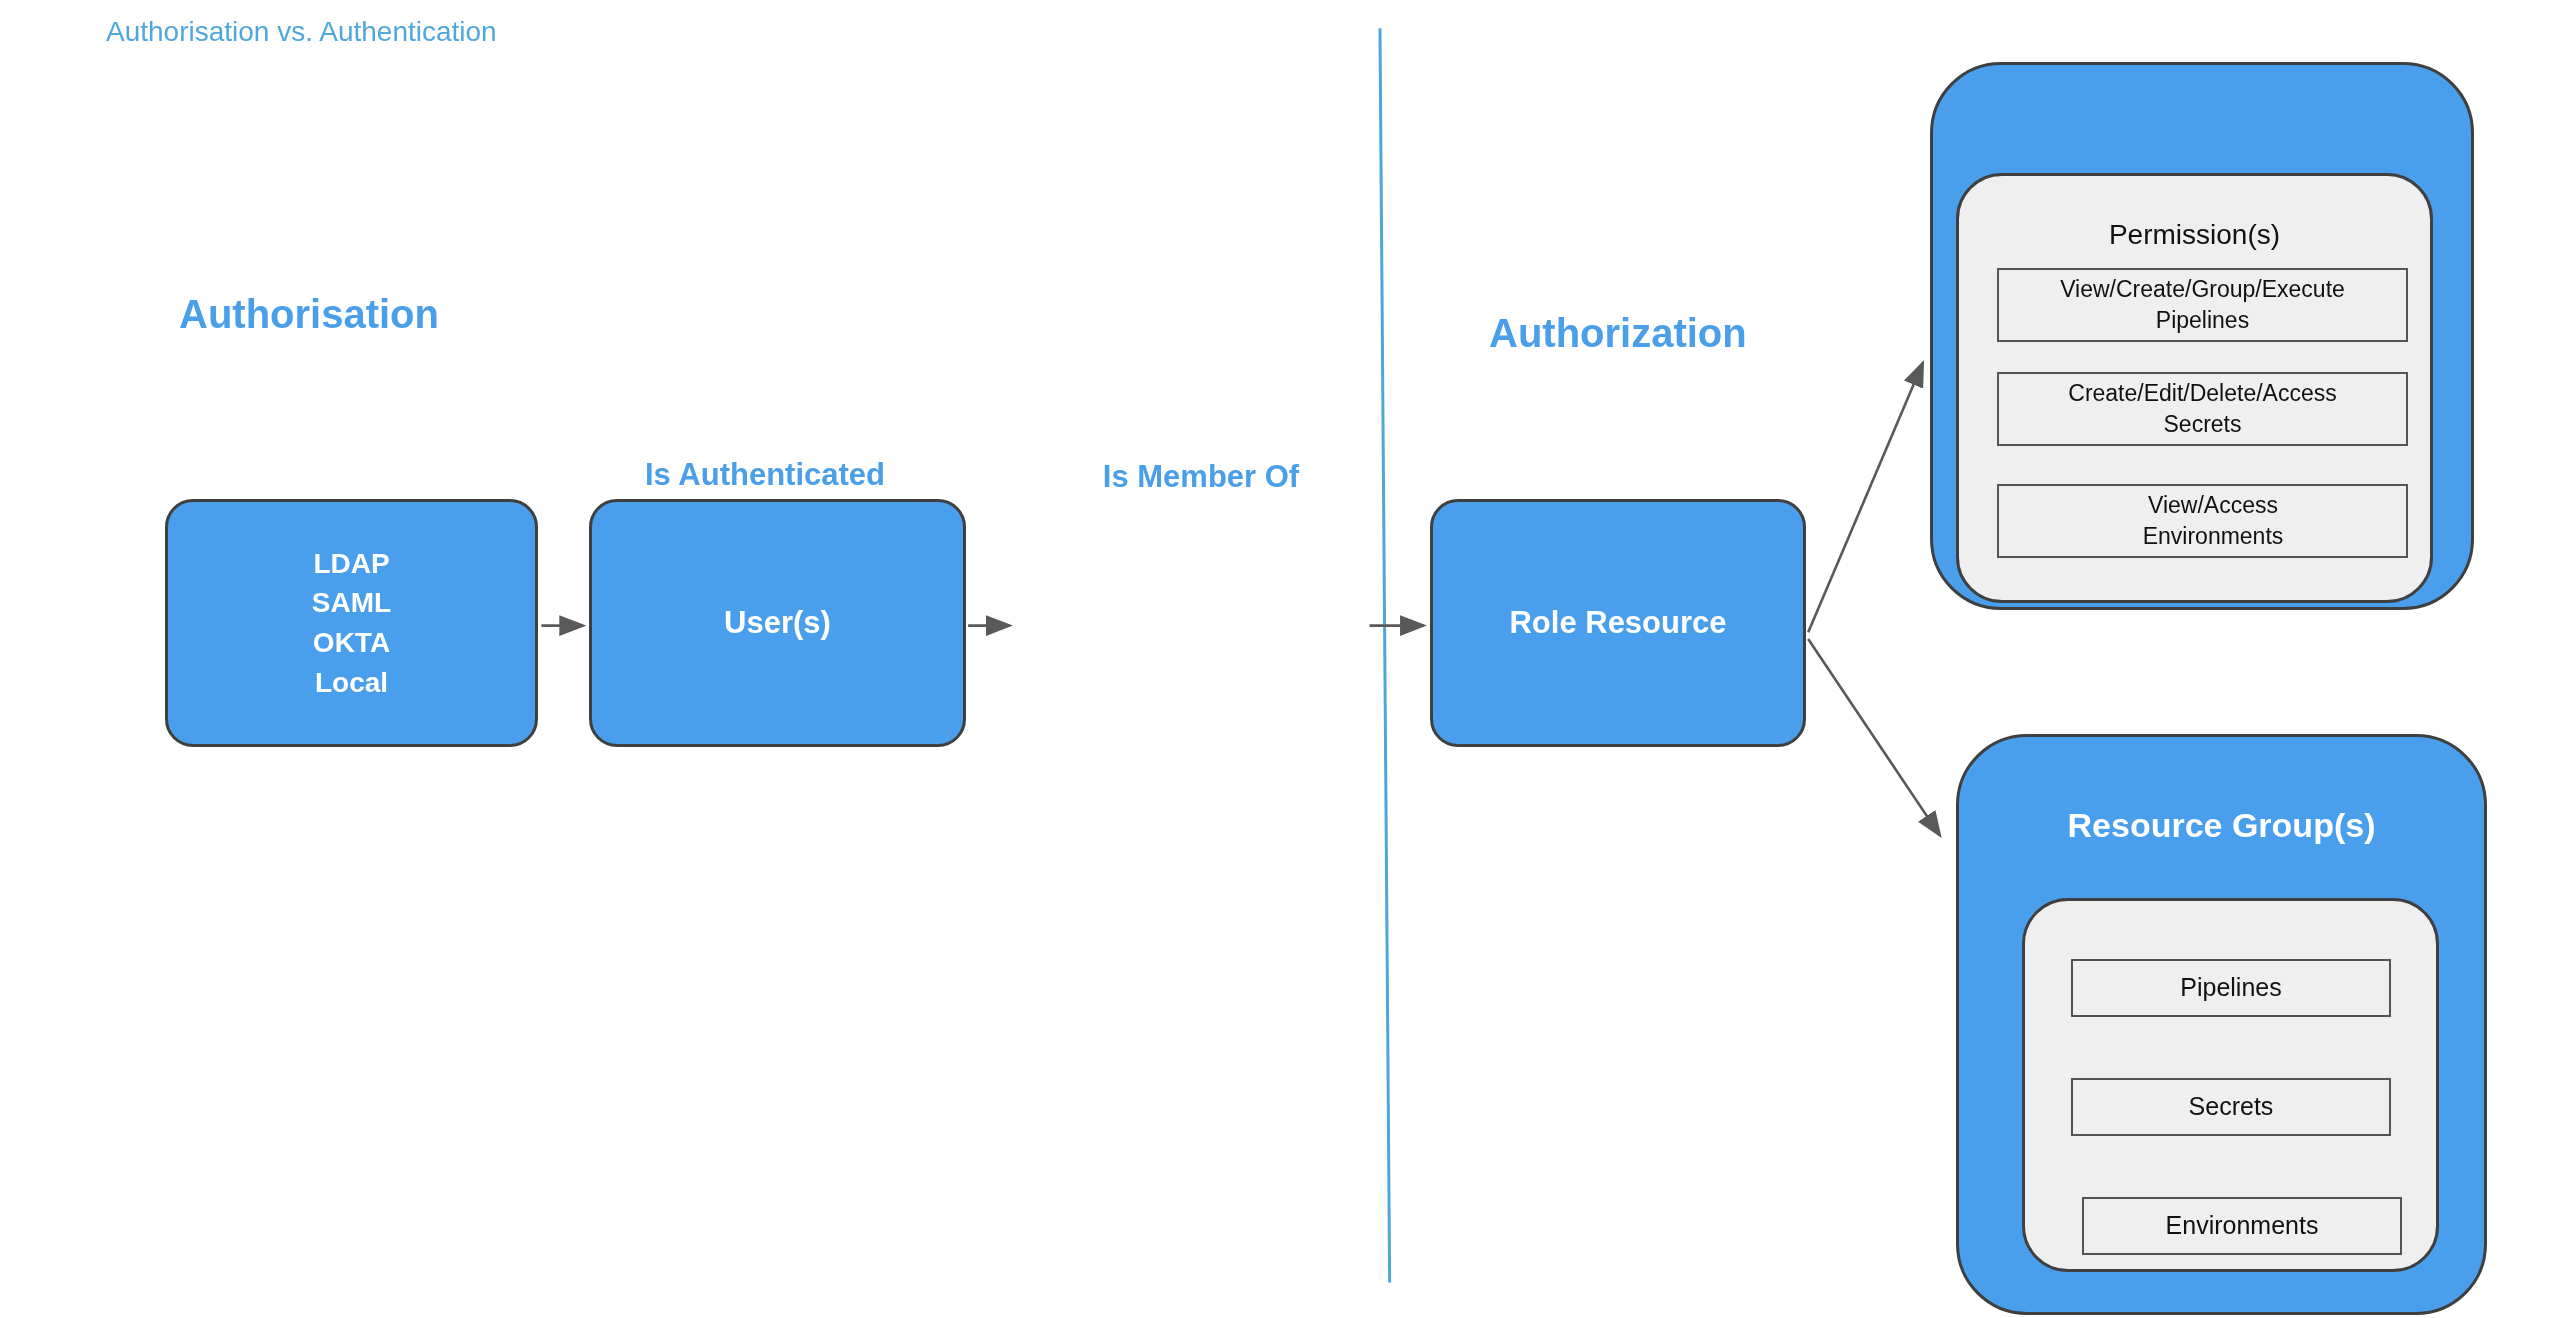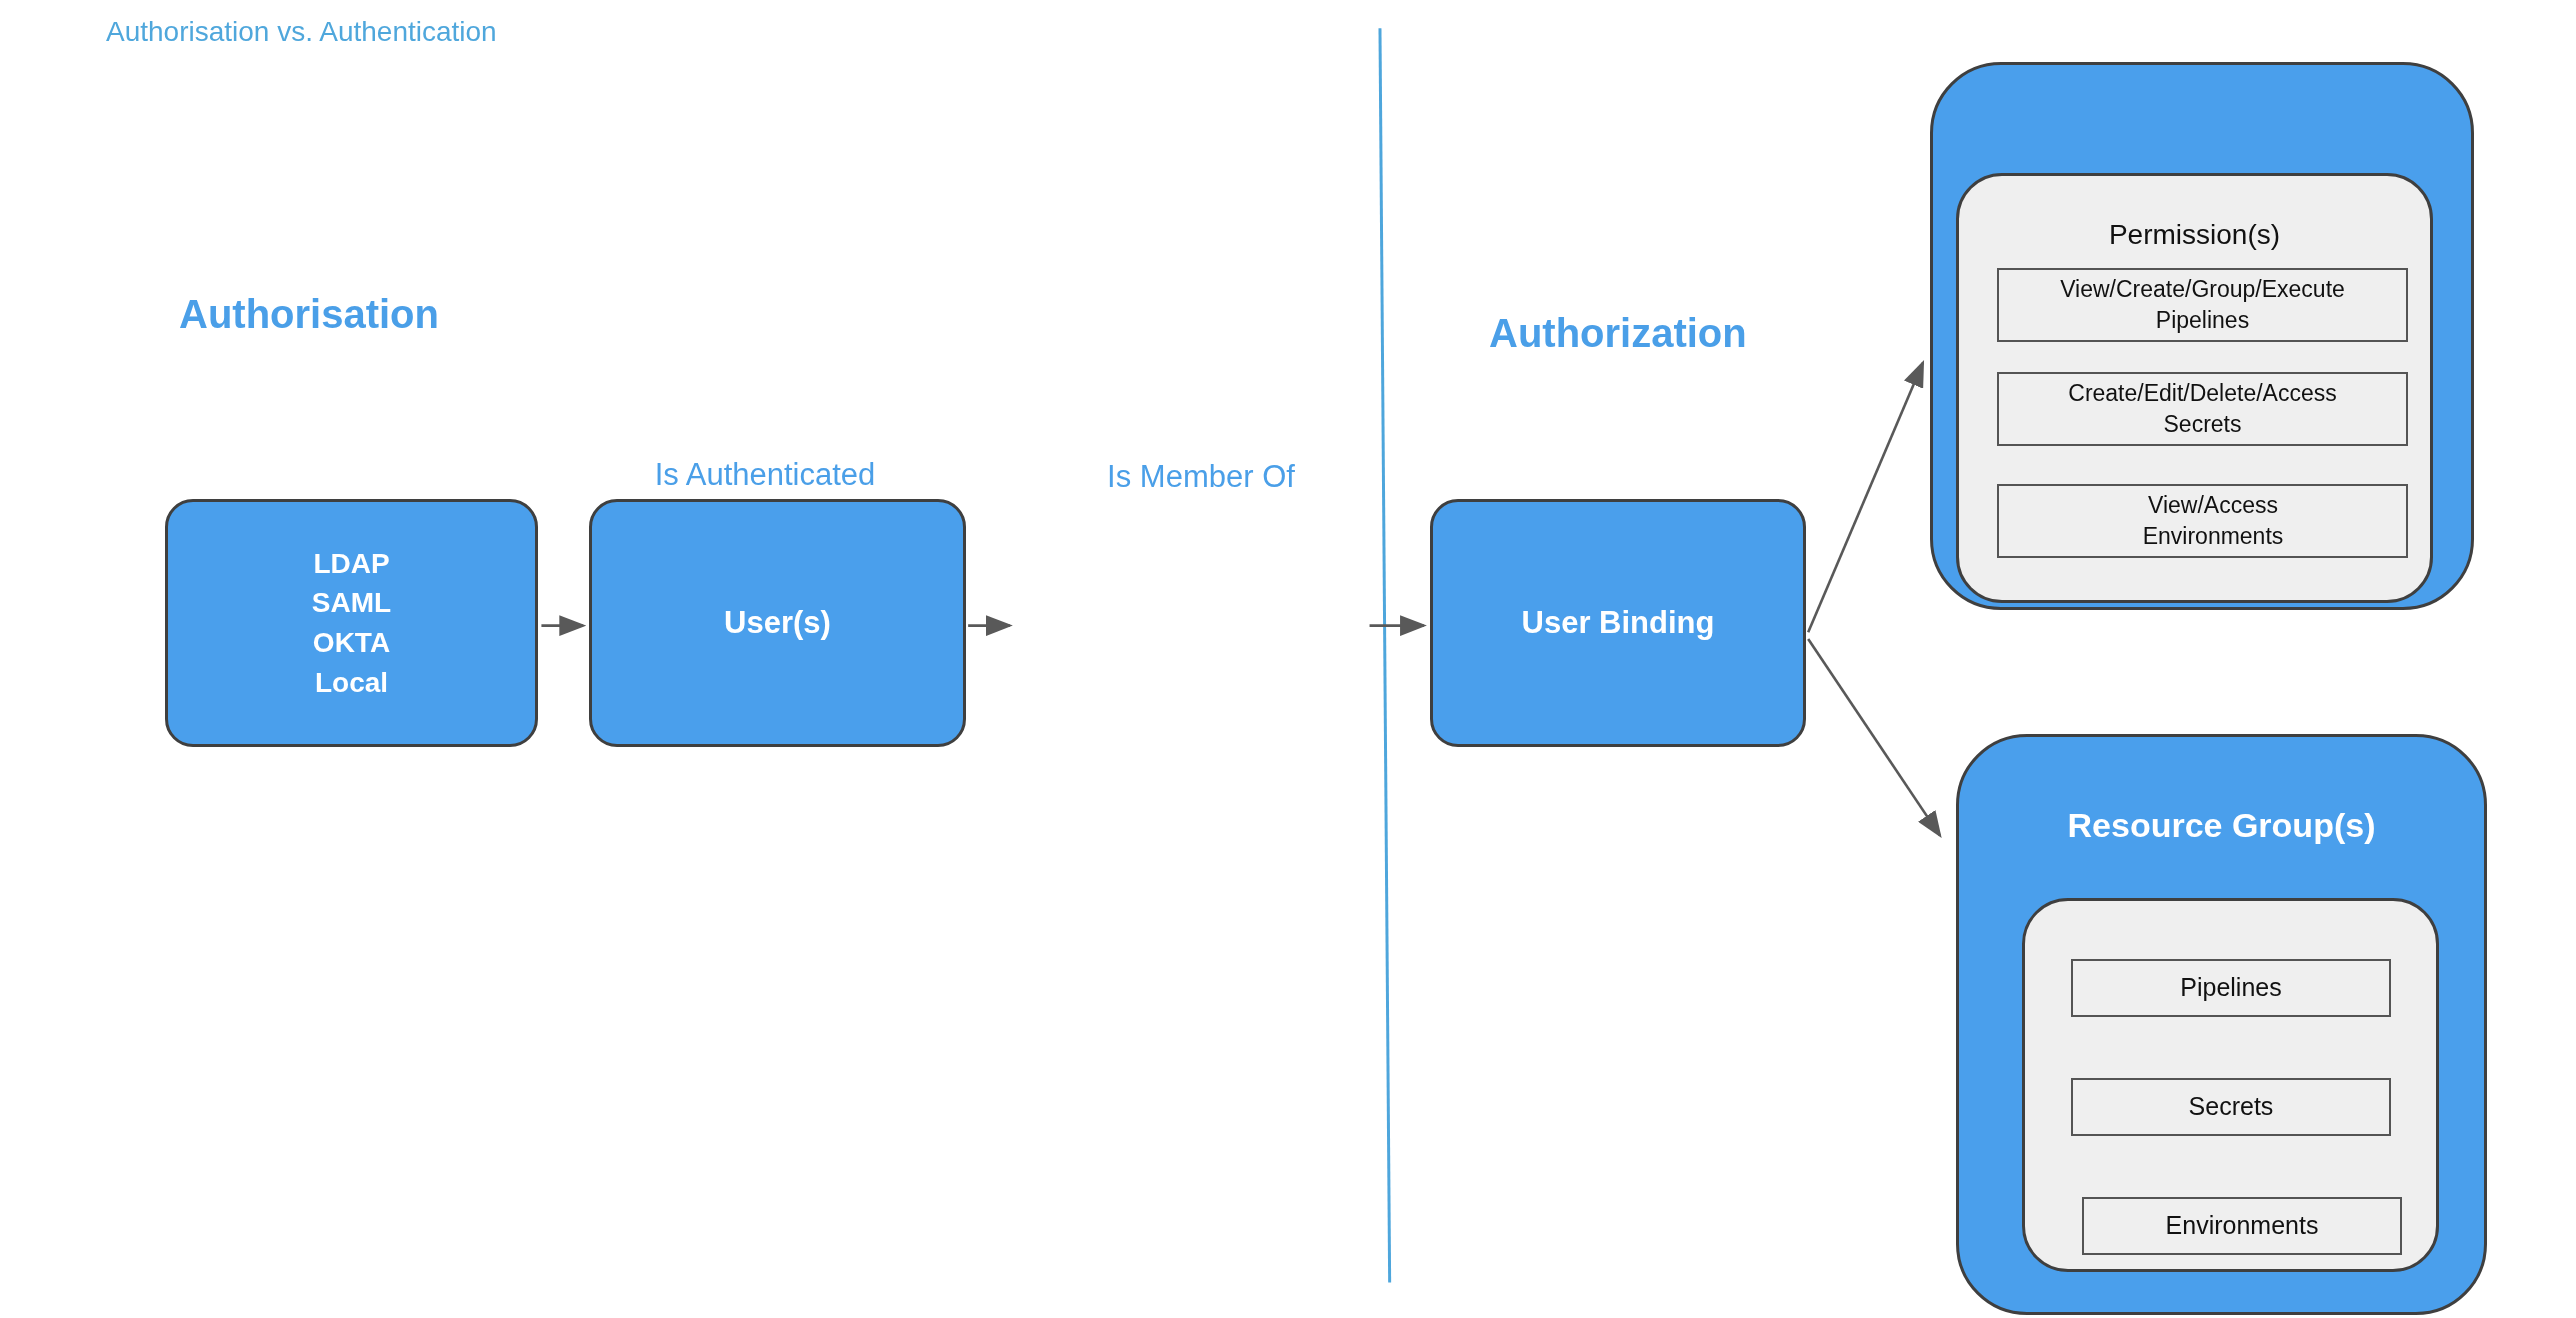--- a/index.html
+++ b/index.html
@@ -41,21 +41,21 @@
     font-weight:bold;
     color:var(--accent-text);
     white-space:nowrap;
   }
   .heading-left{left:179px;top:292px;}
   .heading-right{left:1489px;top:311px;}
   .edge-label{
     position:absolute;
     transform:translateX(-50%);
     font-size:31px;
-    font-weight:normal;
+    font-weight:bold;
     color:var(--accent-text);
     white-space:nowrap;
   }
   .node{
     position:absolute;
     top:499px;
     height:248px;
     background:var(--node-fill);
     border:3px solid var(--node-border);
     border-radius:28px;
@@ -156,21 +156,21 @@
   <div class="section-heading heading-right">Authorization</div>
 
   <div class="edge-label" style="left:765px;top:457px;">Is Authenticated</div>
   <div class="edge-label" style="left:1201px;top:459px;">Is Member Of</div>
 
   <div class="node node-idp">LDAP
 SAML
 OKTA
 Local</div>
   <div class="node node-users">User(s)</div>
-  <div class="node node-binding">User Binding</div>
+  <div class="node node-binding">Role Resource</div>
 
   <div class="container container-roles">
     <div class="container-title">Role(s)</div>
     <div class="panel panel-permissions">
       <div class="panel-title">Permission(s)</div>
       <div class="chip chip-perm chip-perm-0">View/Create/Group/Execute
 Pipelines</div>
       <div class="chip chip-perm chip-perm-1">Create/Edit/Delete/Access
 Secrets</div>
       <div class="chip chip-perm chip-perm-2">View/Access

